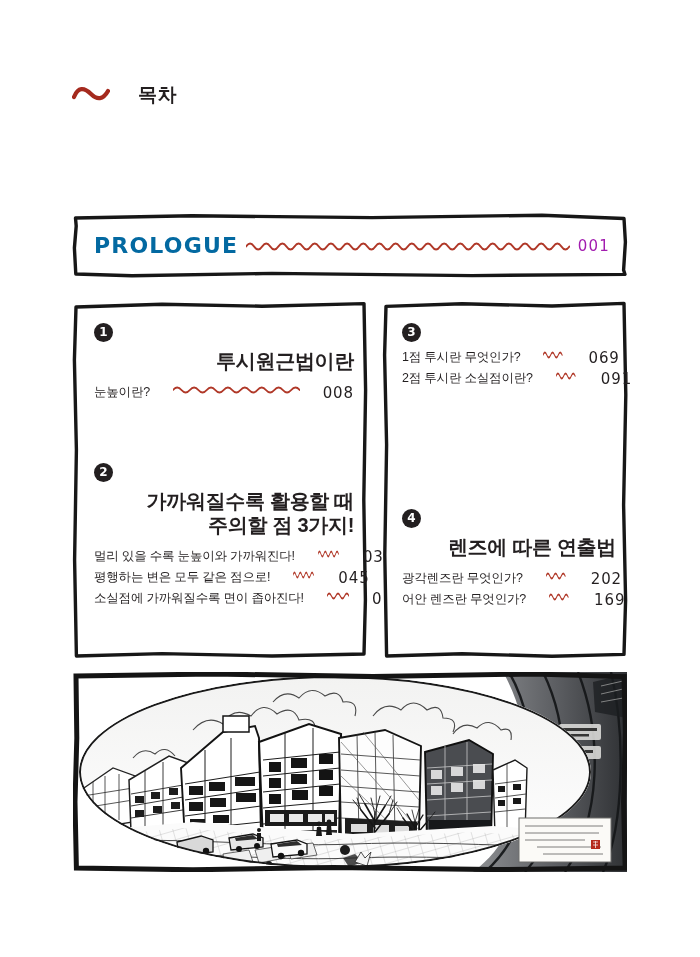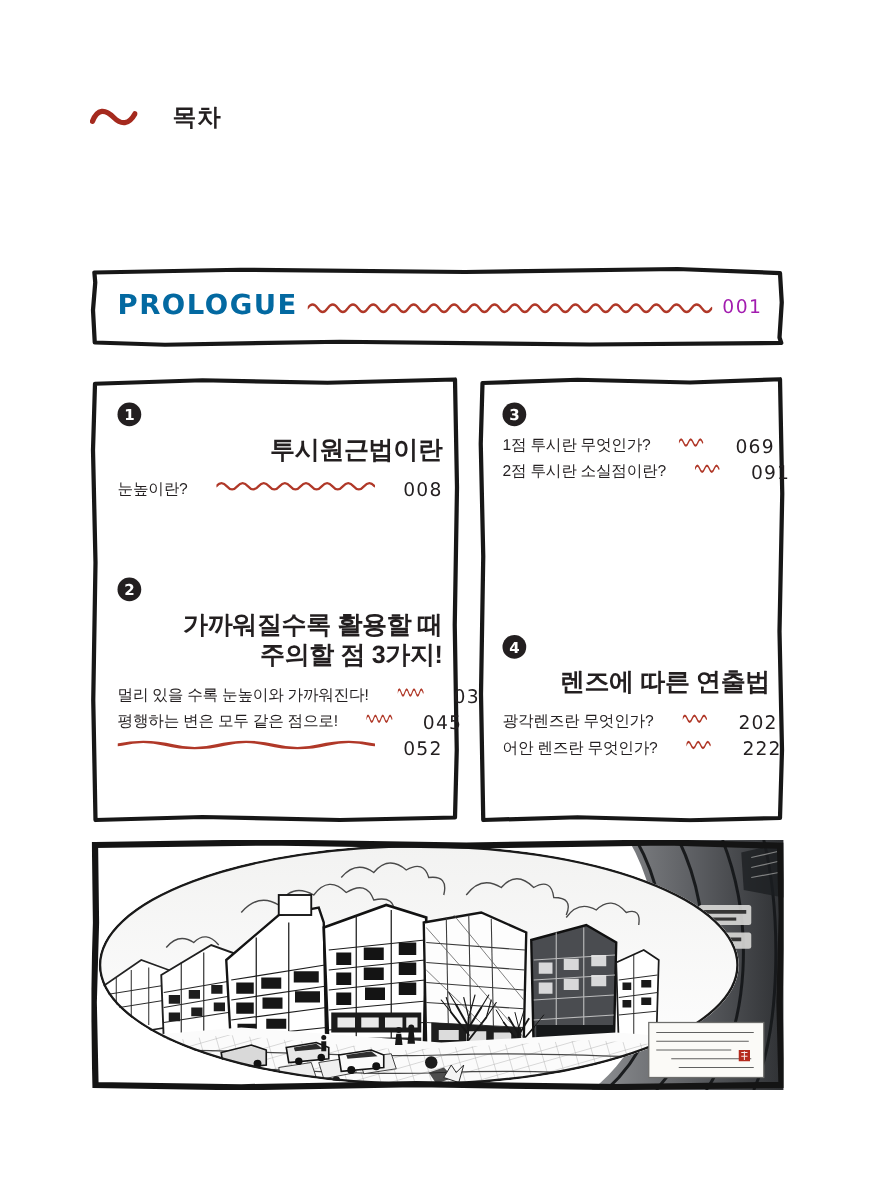--- a/index.html
+++ b/index.html
@@ -231,20 +231,21 @@
         <span class="entry-label">평행하는 변은 모두 같은 점으로!</span>
         <span class="entry-wave">
           <svg viewBox="0 0 60 10" preserveAspectRatio="none">
             <path d="M0,6 q4,-5 8,0 t8,0 t8,0 t8,0 t8,0 t8,0 t8,0" fill="none" stroke="#b03828" stroke-width="1.8" stroke-linecap="round"></path>
           </svg>
         </span>
         <span class="entry-page">045</span>
       </div>
 
       <div class="entry">
+        <span class="entry-label">소실점에 가까워질수록 면이 좁아진다!</span>
         <span class="entry-wave">
           <svg viewBox="0 0 40 10" preserveAspectRatio="none">
             <path d="M0,6 q4,-5 8,0 t8,0 t8,0 t8,0 t8,0" fill="none" stroke="#b03828" stroke-width="1.8" stroke-linecap="round"></path>
           </svg>
         </span>
         <span class="entry-page">052</span>
       </div>
     </div>
 
   </div>
@@ -295,21 +296,21 @@
         <span class="entry-page">202</span>
       </div>
 
       <div class="entry">
         <span class="entry-label">어안 렌즈란 무엇인가?</span>
         <span class="entry-wave">
           <svg viewBox="0 0 46 10" preserveAspectRatio="none">
             <path d="M0,6 q4,-5 8,0 t8,0 t8,0 t8,0 t8,0" fill="none" stroke="#b03828" stroke-width="1.8" stroke-linecap="round"></path>
           </svg>
         </span>
-        <span class="entry-page">222</span>
+        <span class="entry-page">169</span>
       </div>
     </div>
 
   </div>
 </div>
 
 <div id="illustration">
   <svg class="art" viewBox="0 0 554 200" preserveAspectRatio="none">
     <defs>
       <clipPath id="fishclip">

